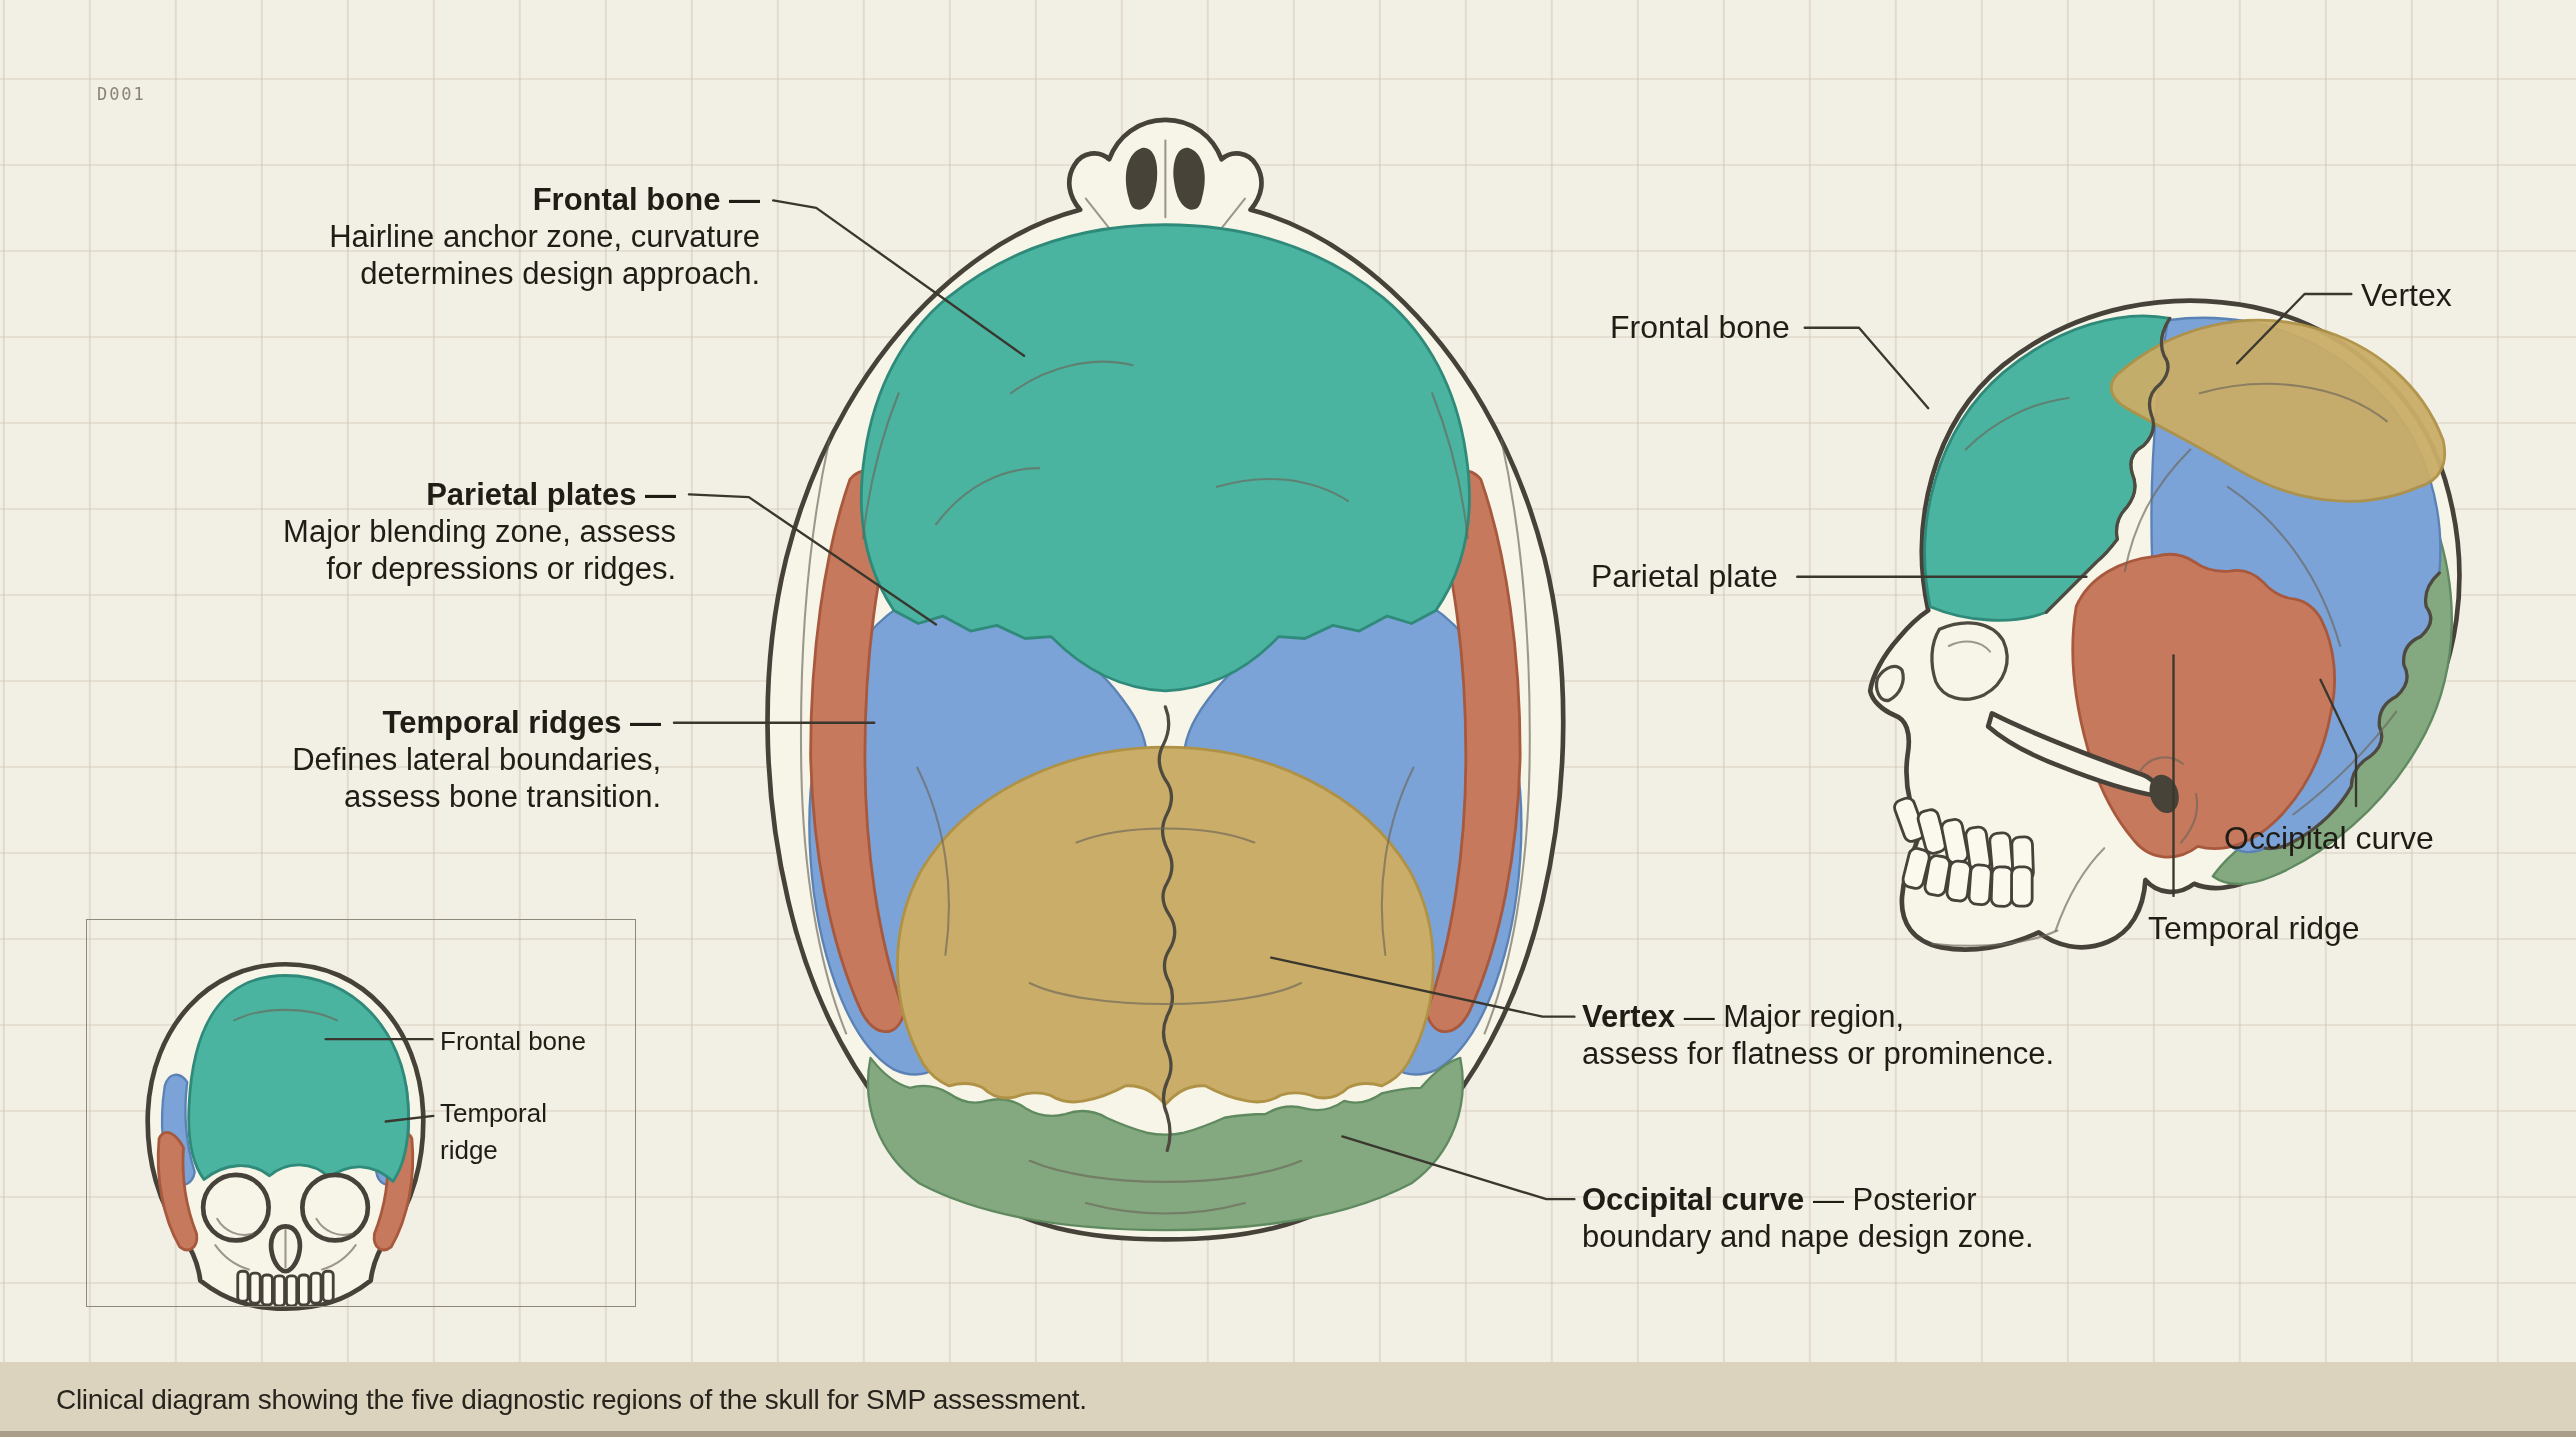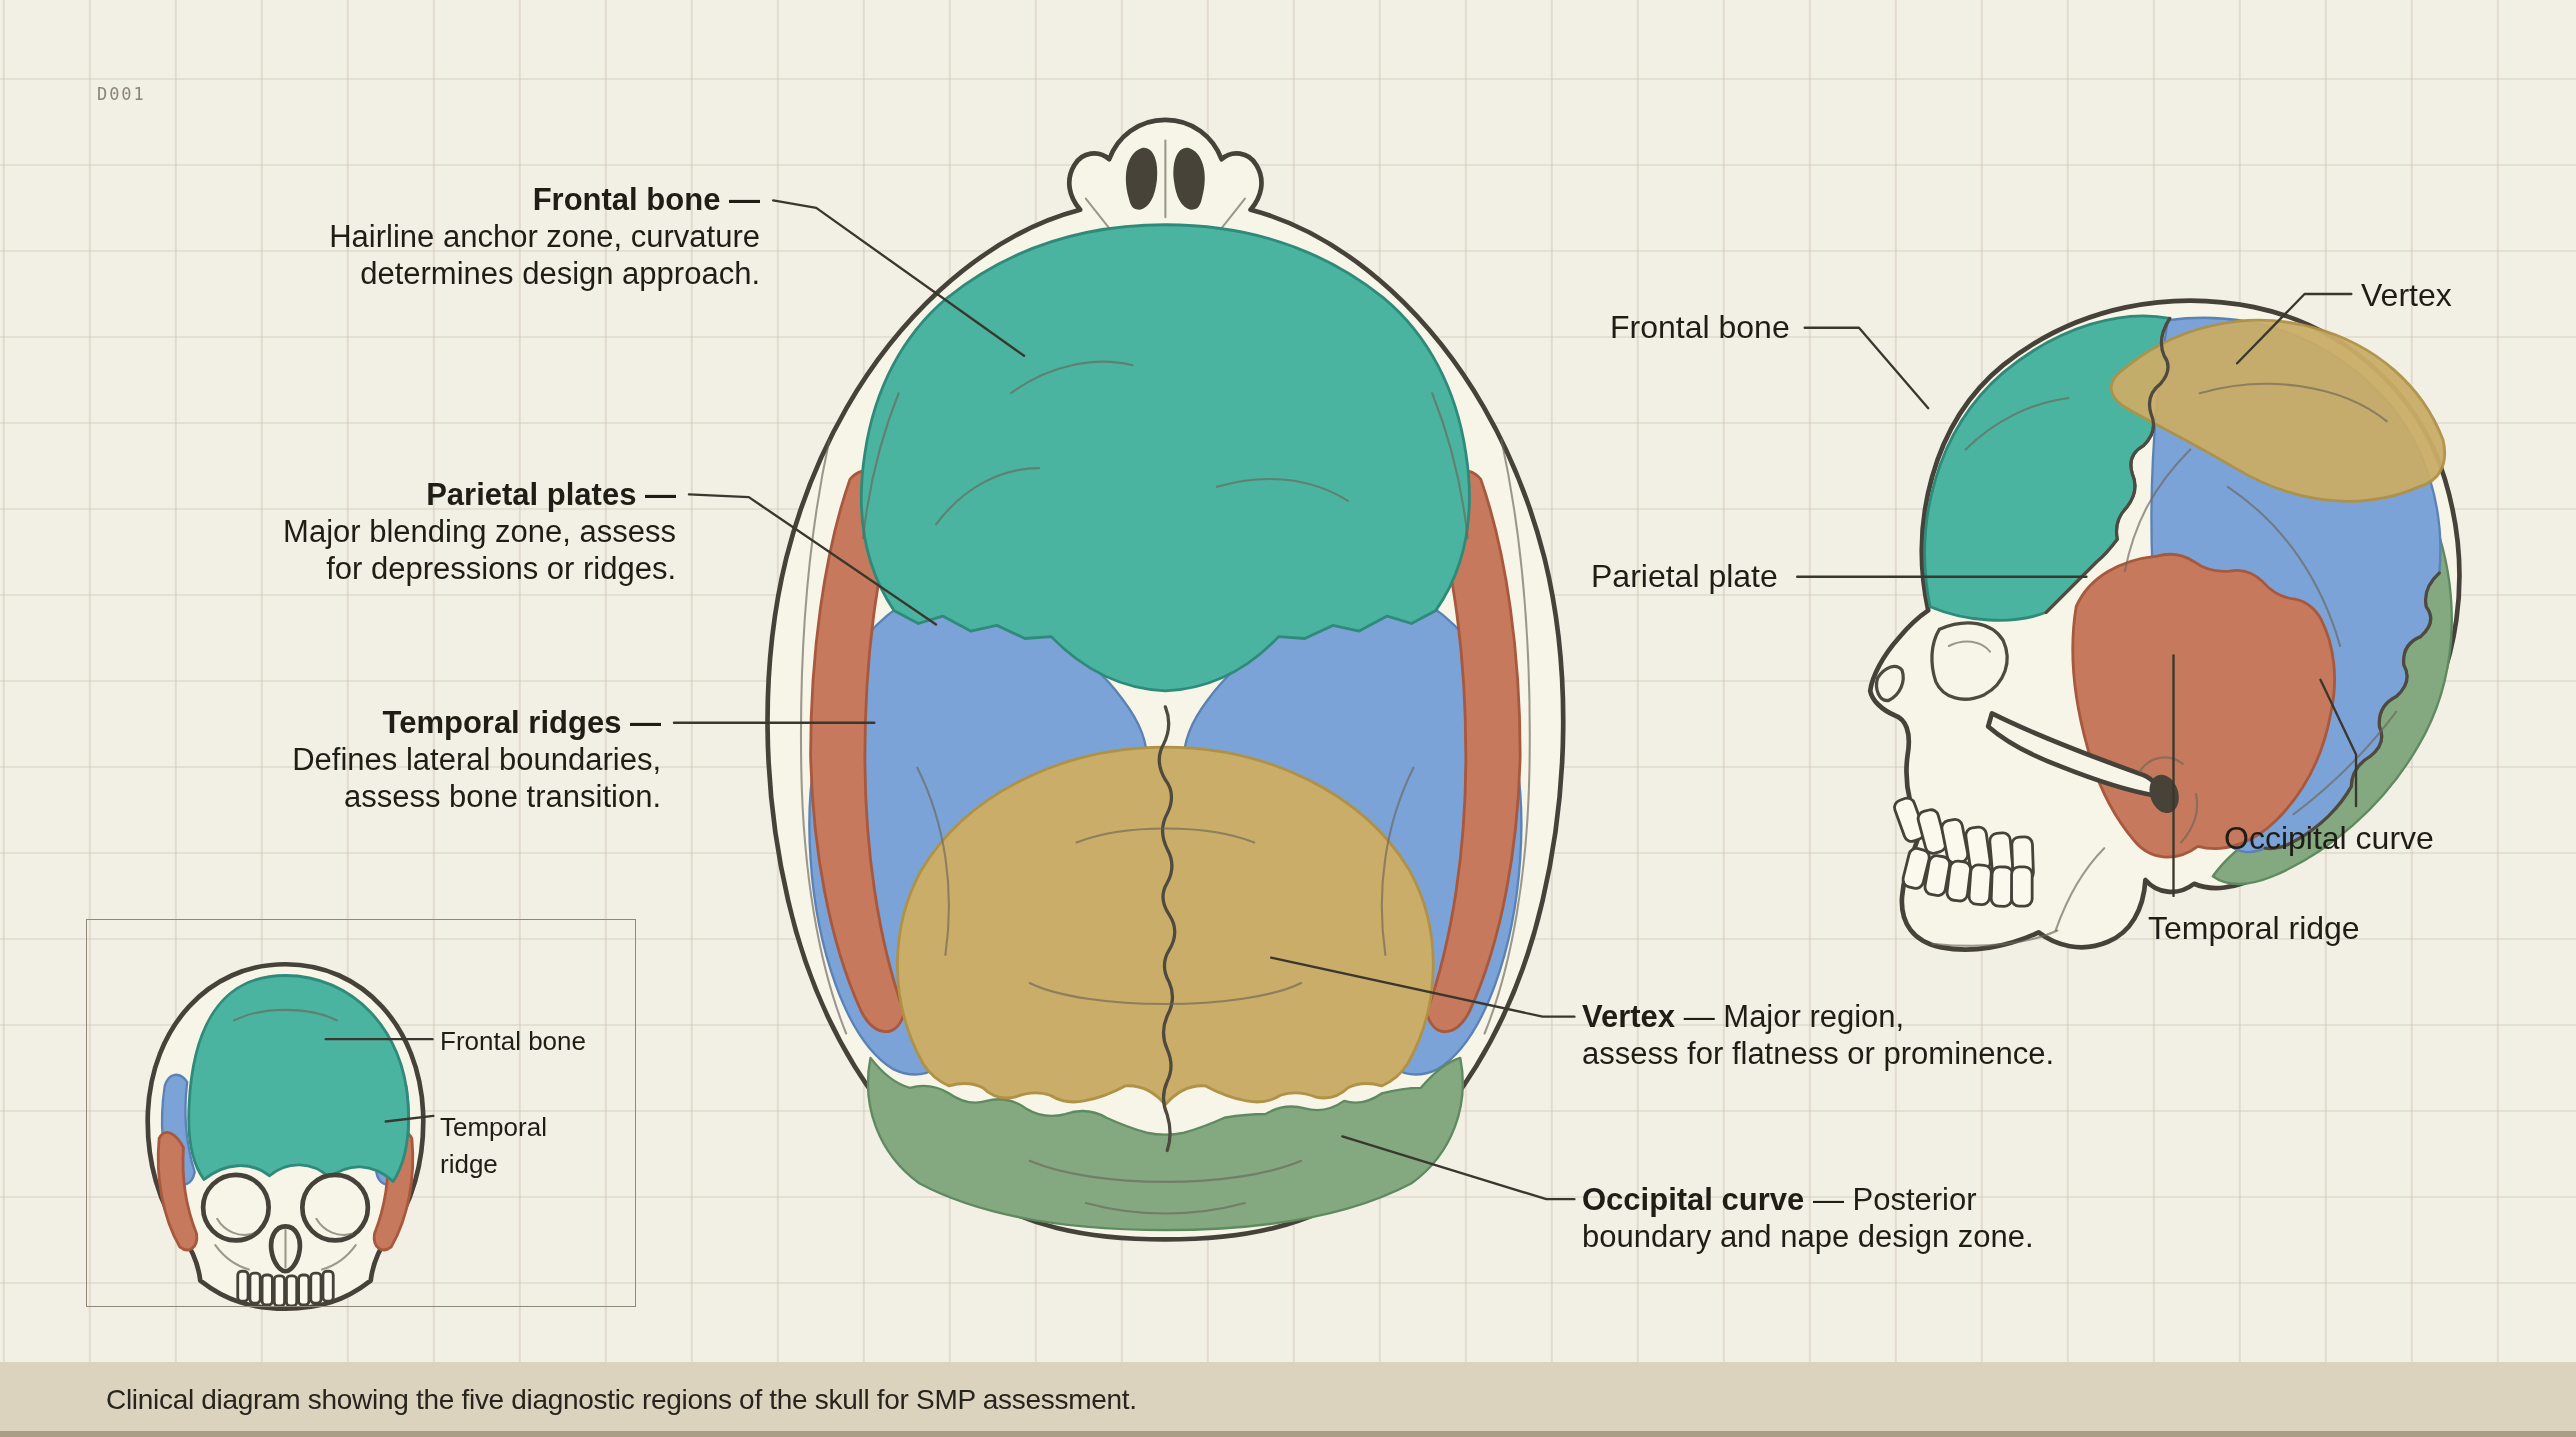--- a/index.html
+++ b/index.html
@@ -26,21 +26,21 @@
   .leader{fill:none;stroke:var(--leader,#3a372e);stroke-width:2.5;stroke-linejoin:round;stroke-linecap:round;}
   .tooth{fill:#fbf8ee;stroke:var(--outline,#46423a);stroke-width:3;}
   .void{fill:#474338;}
   .ann{position:absolute;font-size:31px;line-height:37px;white-space:nowrap;}
   .ann.right{text-align:right;}
   .ann b{font-weight:bold;}
   .side-label{position:absolute;font-size:32px;line-height:36px;white-space:nowrap;}
   .inset-label{position:absolute;font-size:26px;line-height:37px;white-space:nowrap;}
   .doc-code{position:absolute;left:97px;top:84px;font-family:"DejaVu Sans Mono","Liberation Mono",monospace;font-size:17px;letter-spacing:1.9px;color:#8b8577;}
   .inset-box{position:absolute;left:86px;top:919px;width:550px;height:388px;border:1.9px solid #8f897a;box-sizing:border-box;}
-  .caption-bar{position:absolute;left:0;right:0;top:1362px;height:76px;background:var(--caption_bar,#dcd3bf);display:flex;align-items:center;padding-left:106px;box-sizing:border-box;}
+  .caption-bar{position:absolute;left:0;right:0;top:1362px;height:76px;background:var(--caption_bar,#dcd3bf);display:flex;align-items:center;padding-left:56px;box-sizing:border-box;}
   .caption-text{font-size:28px;letter-spacing:-0.3px;color:#27241d;}
   .bottom-edge{position:absolute;left:0;right:0;top:1431px;height:6.6px;background:#ab9e88;}
 </style>
 </head>
 <body>
 
 <div class="doc-code">D001</div>
 
 <svg class="art" width="2576" height="1438" viewBox="0 0 2752 1536">
 
@@ -199,21 +199,21 @@
   <div>boundary and nape design zone.</div>
 </div>
 
 <div class="side-label" style="left:1610px;top:309px;">Frontal bone</div>
 <div class="side-label" style="left:2361px;top:277px;">Vertex</div>
 <div class="side-label" style="left:1591px;top:558px;">Parietal plate</div>
 <div class="side-label" style="left:2224px;top:820px;">Occipital curve</div>
 <div class="side-label" style="left:2148px;top:910px;">Temporal ridge</div>
 
 <div class="inset-label" style="left:440px;top:1023px;">Frontal bone</div>
-<div class="inset-label" style="left:440px;top:1095px;margin-top:14px;">
+<div class="inset-label" style="left:440px;top:1095px;">
   <div>Temporal</div>
   <div>ridge</div>
 </div>
 
 <div class="caption-bar">
   <span class="caption-text">Clinical diagram showing the five diagnostic regions of the skull for SMP assessment.</span>
 </div>
 <div class="bottom-edge"></div>
 
 

